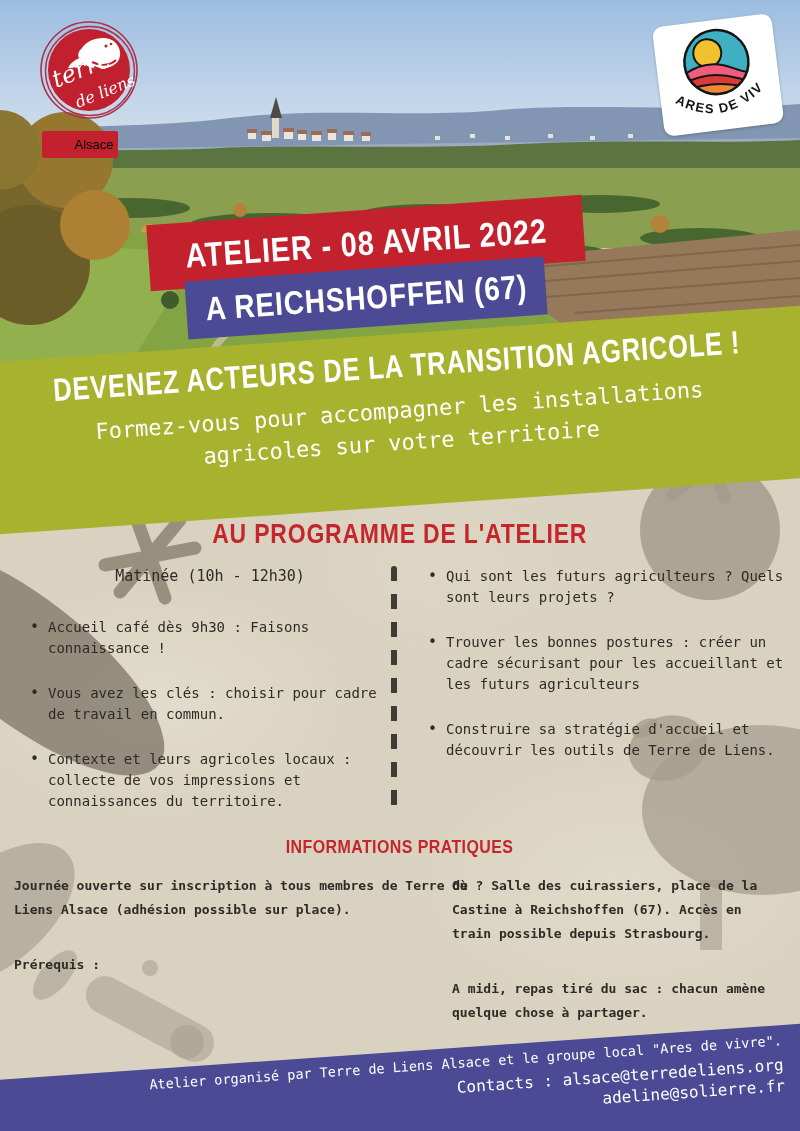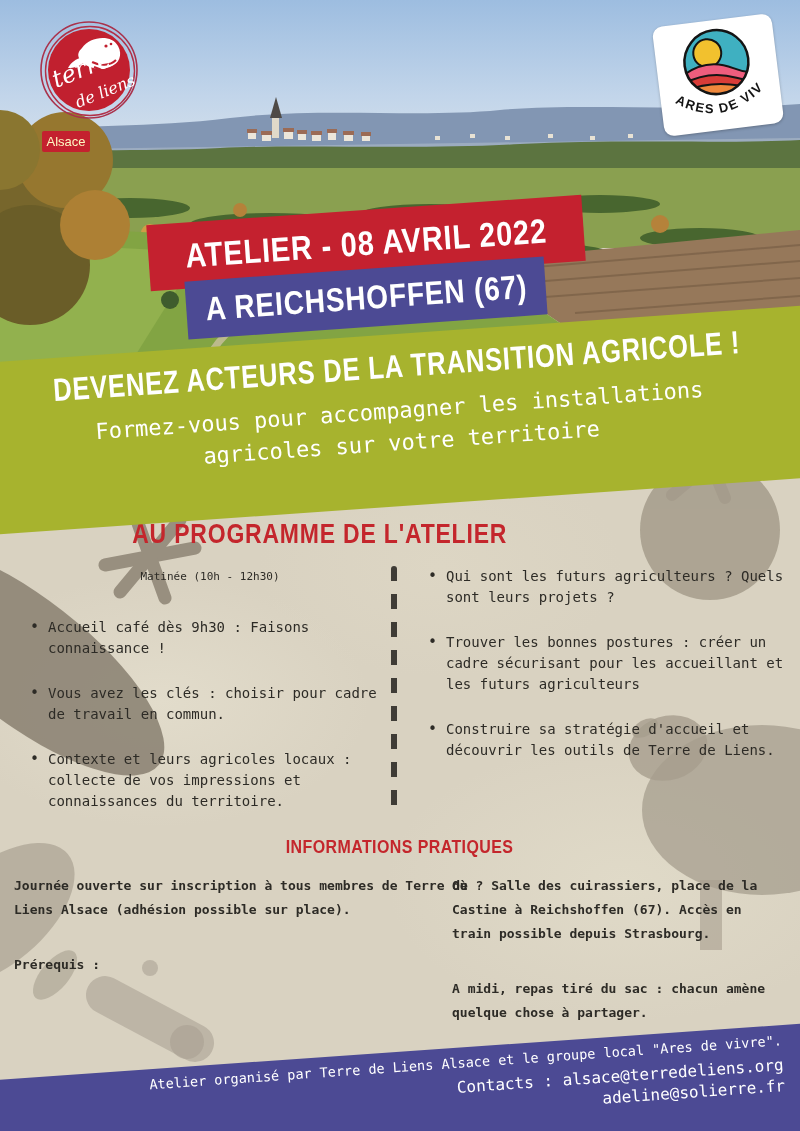--- a/index.html
+++ b/index.html
@@ -24,33 +24,33 @@
   .banner-red .t{font-size:34px;}
   .banner-blue .t{font-size:33px;}
   
   .green-band{position:absolute;left:-50px;top:334px;width:900px;height:172px;background:#a7b32e;
     transform:rotate(-4deg);z-index:5;color:#fff;text-align:center;}
   .headline{margin-top:14px;font-family:"Liberation Sans",sans-serif;font-weight:bold;font-size:32px;}
   .headline span{display:inline-block;transform:scaleX(.8);white-space:nowrap;letter-spacing:1px;}
   .subheadline{margin:10px auto 0;width:700px;font-size:22px;line-height:1.45;}
   
   .tdl-logo{left:30px;top:10px;width:150px;height:160px;z-index:8;}
-  .alsace-box{position:absolute;left:42px;top:131px;width:48px;height:21px;background:#c4212f;
-    border-radius:2px;color:#fef9c3;font-family:"Liberation Sans",sans-serif;font-size:13px;
-    display:flex;align-items:center;justify-content:center;}
+  .alsace-box{position:absolute;left:42px;top:131px;width:48px;height:27px;background:#c4212f;
+    border-radius:2px;color:#000000;font-family:"Liberation Sans",sans-serif;font-size:13px;
+    display:flex;align-items:center;justify-content:center;padding-left:28px;}
   .adv-logo{left:658px;top:20px;width:120px;height:110px;background:#fff;border-radius:10px;
     transform:rotate(-7deg);z-index:8;box-shadow:0 1px 3px rgba(0,0,0,.25);}
   
-  .prog-title{left:0;top:518px;width:640px;text-align:center;color:#c4262c;z-index:4;
+  .prog-title{left:0;top:518px;width:800px;text-align:center;color:#c4262c;z-index:4;
     font-family:"Liberation Sans",sans-serif;font-weight:bold;font-size:28px;}
   .prog-title span{display:inline-block;transform:scaleX(.82);letter-spacing:1px;white-space:nowrap;}
   .col{z-index:4;color:#2d2b26;font-size:14px;line-height:21px;}
   .col-left{left:30px;top:566px;width:360px;}
   .col-right{left:428px;top:566px;width:362px;}
-  .col-header{text-align:center;font-size:11px;margin-bottom:30px;}
+  .col-header{text-align:center;font-size:15px;margin-bottom:30px;}
   .item{display:flex;margin-bottom:24px;}
   .item .dot{width:18px;flex:none;font-size:15px;}
   .divider{left:391px;top:566px;width:6px;height:252px;z-index:4;border-radius:3px;
     background:repeating-linear-gradient(180deg,#3f3c36 0 15px,transparent 15px 28px);}
   
   .infos-title{left:0;top:836px;width:800px;text-align:center;color:#c4262c;z-index:4;
     font-family:Liberation Sans, sans-serif;font-weight:bold;font-size:19px;}
   .infos-title span{display:inline-block;transform:scaleX(.84);letter-spacing:.5px;white-space:nowrap;}
   .info{z-index:4;color:#2d2b26;font-size:13px;font-weight:bold;line-height:24px;}
   .info-left{left:14px;top:874px;width:455px;}

